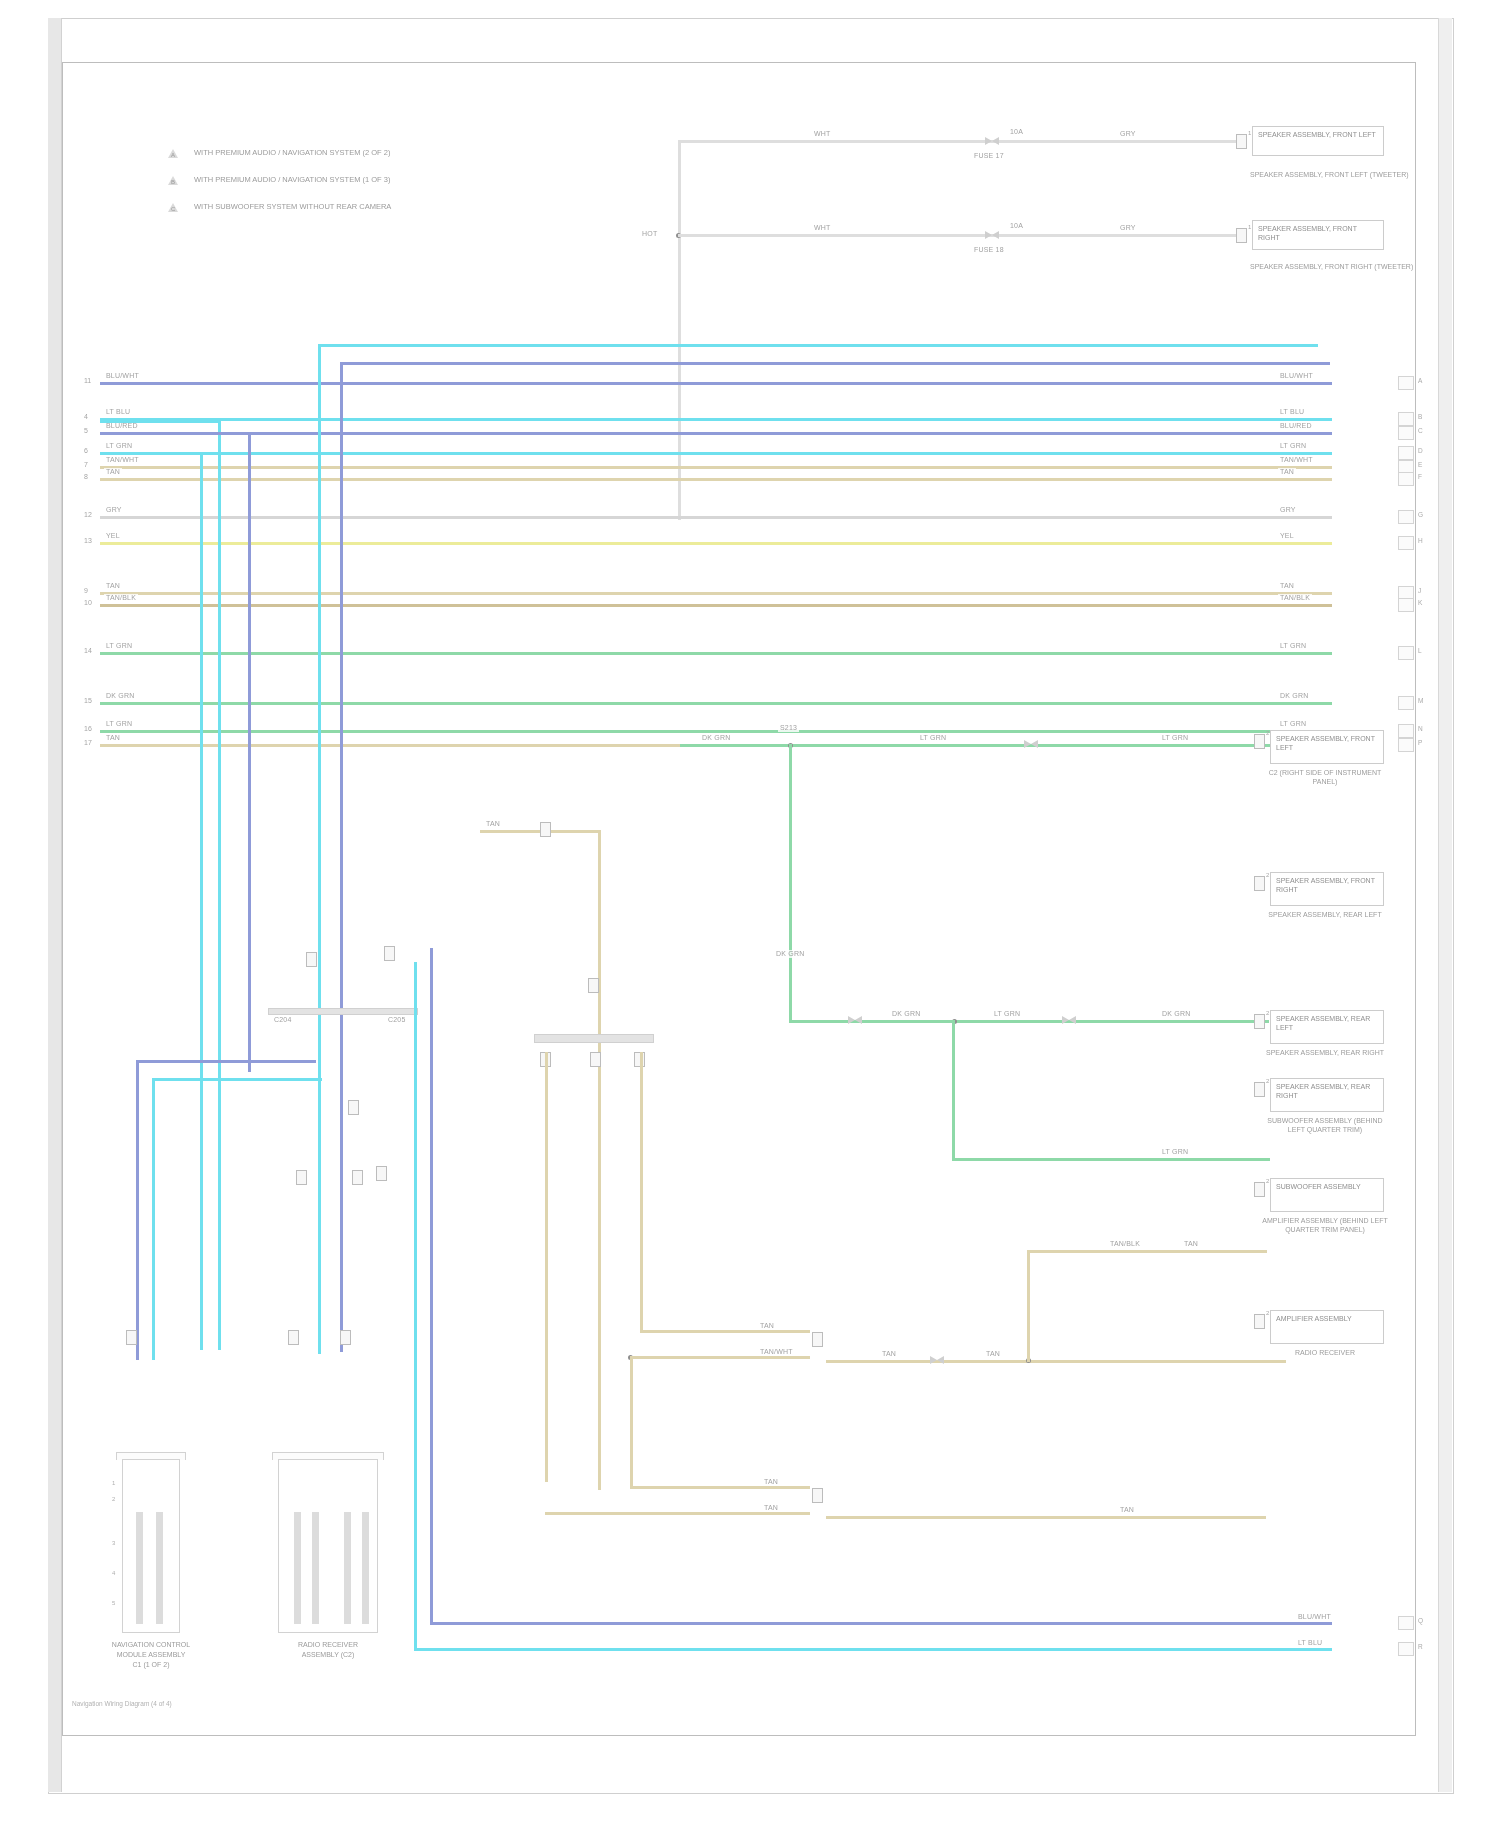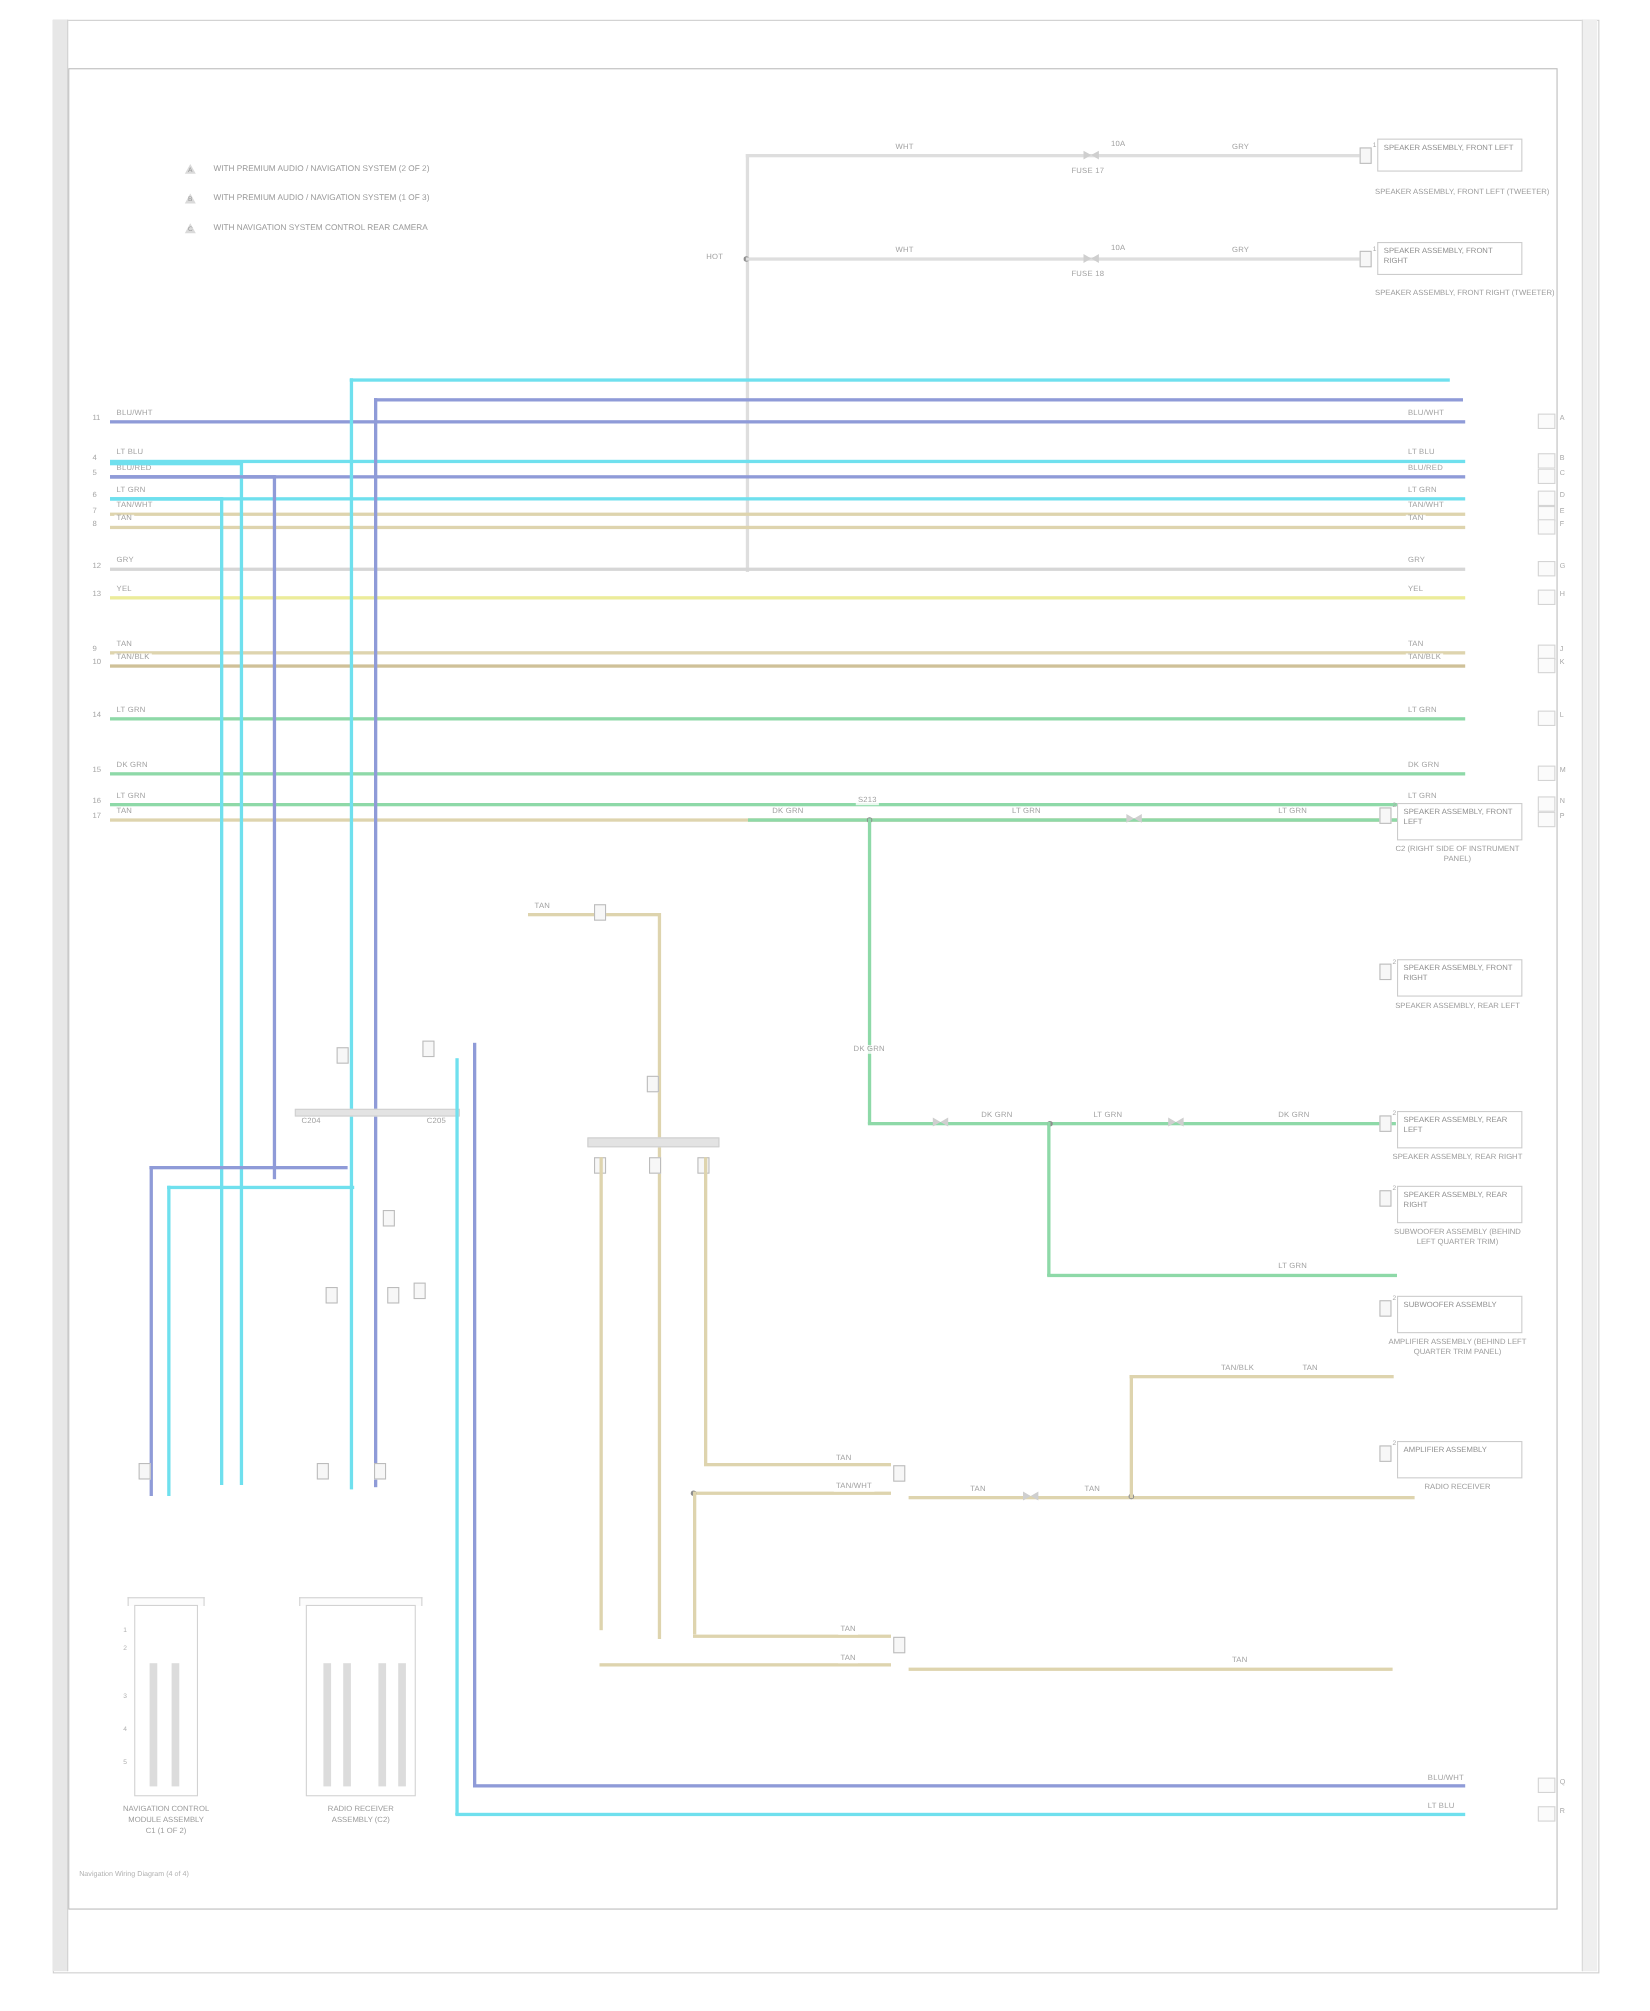--- a/index.html
+++ b/index.html
@@ -93,21 +93,21 @@
     <div class="note">
       <span class="tri">
           <i>B</i>
         </span>
       <p>WITH PREMIUM AUDIO / NAVIGATION SYSTEM (1 OF 3)</p>
     </div>
     <div class="note">
       <span class="tri">
           <i>C</i>
         </span>
-      <p>WITH NAVIGATION SYSTEM CONTROL REAR CAMERA</p>
+      <p>WITH SUBWOOFER SYSTEM WITHOUT REAR CAMERA</p>
     </div>
   </div>
 
   <div class="w wv" style="left:678px;top:140px;height:380px;background:#dedede;"></div>
 
   <div class="lbl" style="left:640px;top:230px;">HOT</div>
   <div class="dot" style="left:676px;top:233px;"></div>
 
   <div class="w wh" style="left:678px;top:140px;width:560px;background:#dedede;"></div>
   <div class="lbl" style="left:812px;top:130px;">WHT</div>

